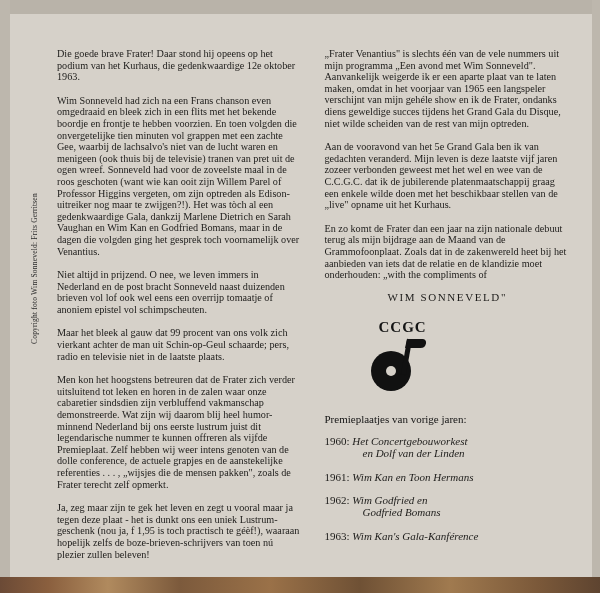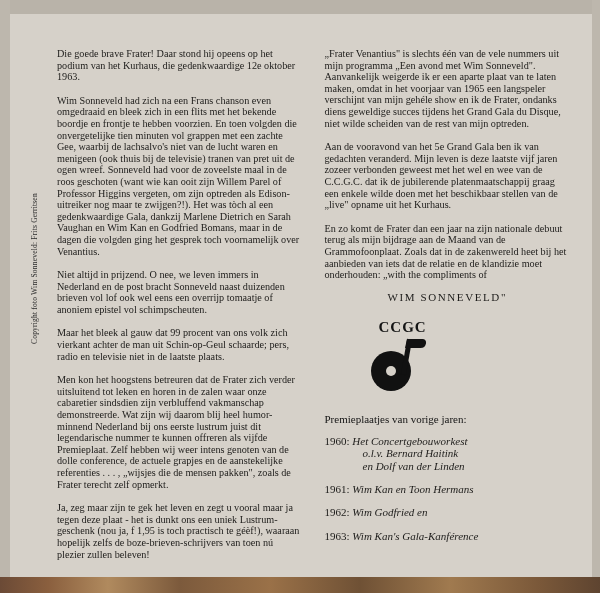--- a/index.html
+++ b/index.html
@@ -218,30 +218,30 @@
             <span class="flag"></span>
           </div>
         </div>
 
         <div class="list-title">Premieplaatjes van vorige jaren:</div>
 
         <div class="year-list">
           <div class="year-item">
             <span class="yr">1960:</span>
             <span class="ttl">Het Concertgebouworkest</span>
-            <span class="sub">o.l.v. Bernard Haitink</span>
             <span class="line2">en Dolf van der Linden</span>
           </div>
           <div class="year-item">
             <span class="yr">1961:</span>
             <span class="ttl">Wim Kan en Toon Hermans</span>
           </div>
           <div class="year-item">
             <span class="yr">1962:</span>
             <span class="ttl">Wim Godfried en</span>
+            <span class="sub">Godfried Bomans</span>
           </div>
           <div class="year-item">
             <span class="yr">1963:</span>
             <span class="ttl">Wim Kan's Gala-Kanférence</span>
           </div>
         </div>
 
       </div>
     </div>
   </div>

